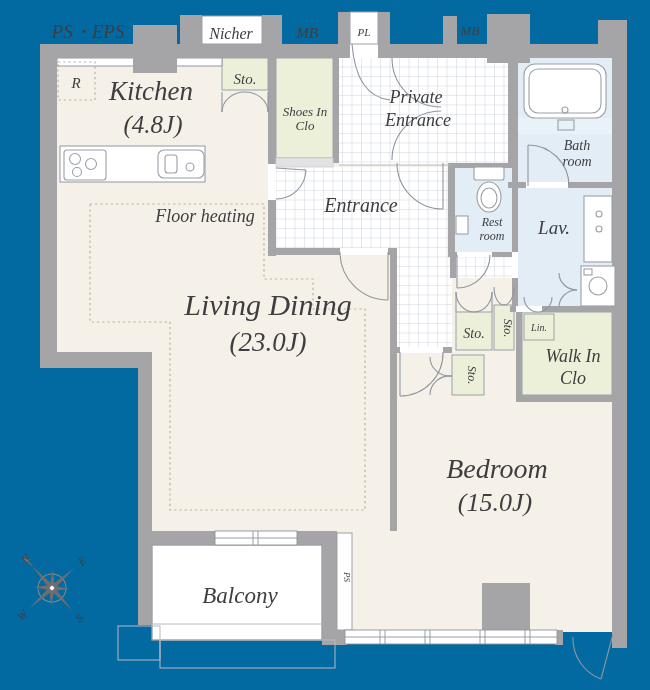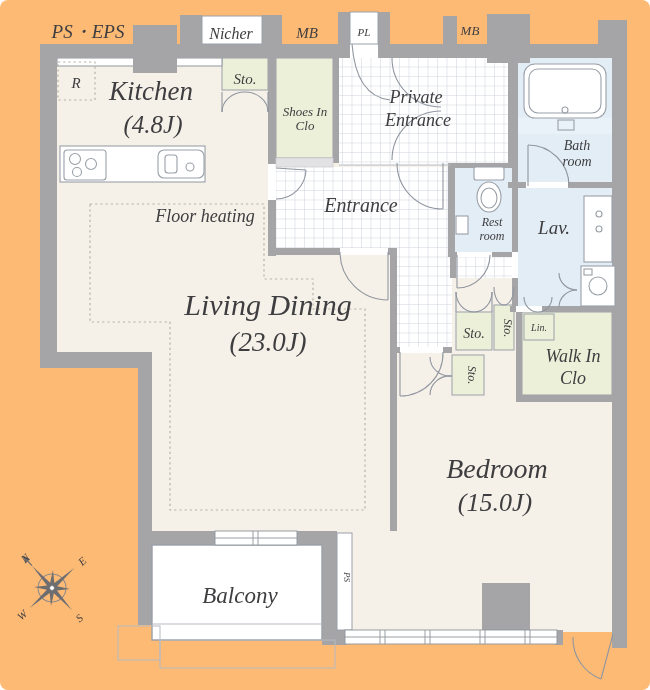--- a/index.html
+++ b/index.html
@@ -1,16 +1,16 @@
 <!DOCTYPE html>
 <html><head>
 <meta charset="utf-8">
 <style>
   html,body{margin:0;padding:0;background:#fff;}
-  .stage{position:relative;width:650px;height:690px;background:#fdba74;overflow:hidden;border-radius:8px;}
+  .stage{position:relative;width:650px;height:690px;background:#0369a1;overflow:hidden;}
   svg{display:block;}
   text.t{font-family:"Liberation Serif","DejaVu Serif",serif;font-style:italic;fill:#3e3d40;}
   .wall{fill:#a5a5a7;}
   .cream{fill:#f6f1e8;}
   .green{fill:#edf0d9;}
   .wet{fill:#e3edf6;}
   .door{stroke:#9096a0;stroke-width:1.1;fill:none;}
   .fx{stroke:#9aa0a8;stroke-width:1.1;fill:#ffffff;}
   .fxn{stroke:#9aa0a8;stroke-width:1.1;fill:none;}
   .thin{stroke:#b5bac2;stroke-width:1;fill:none;}

